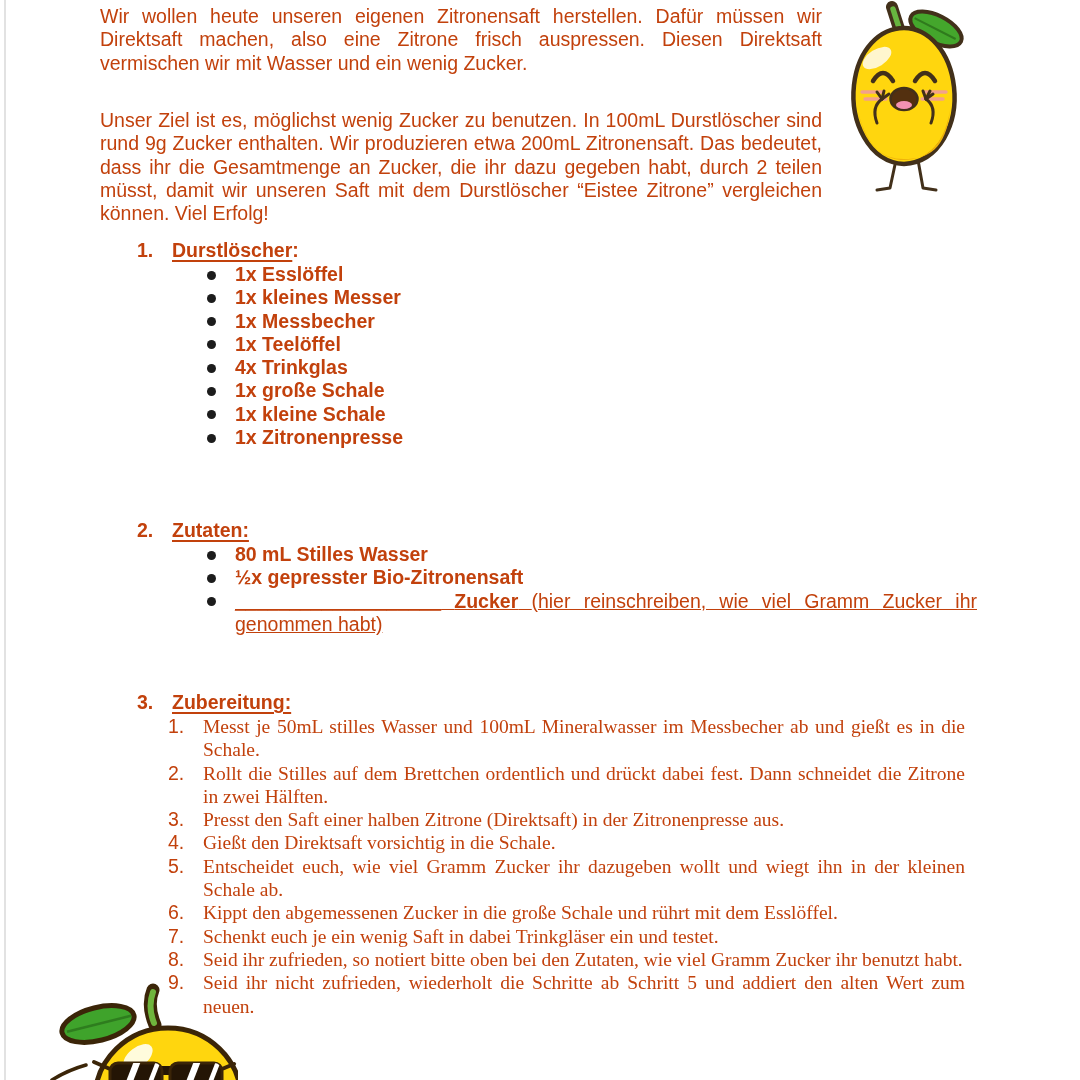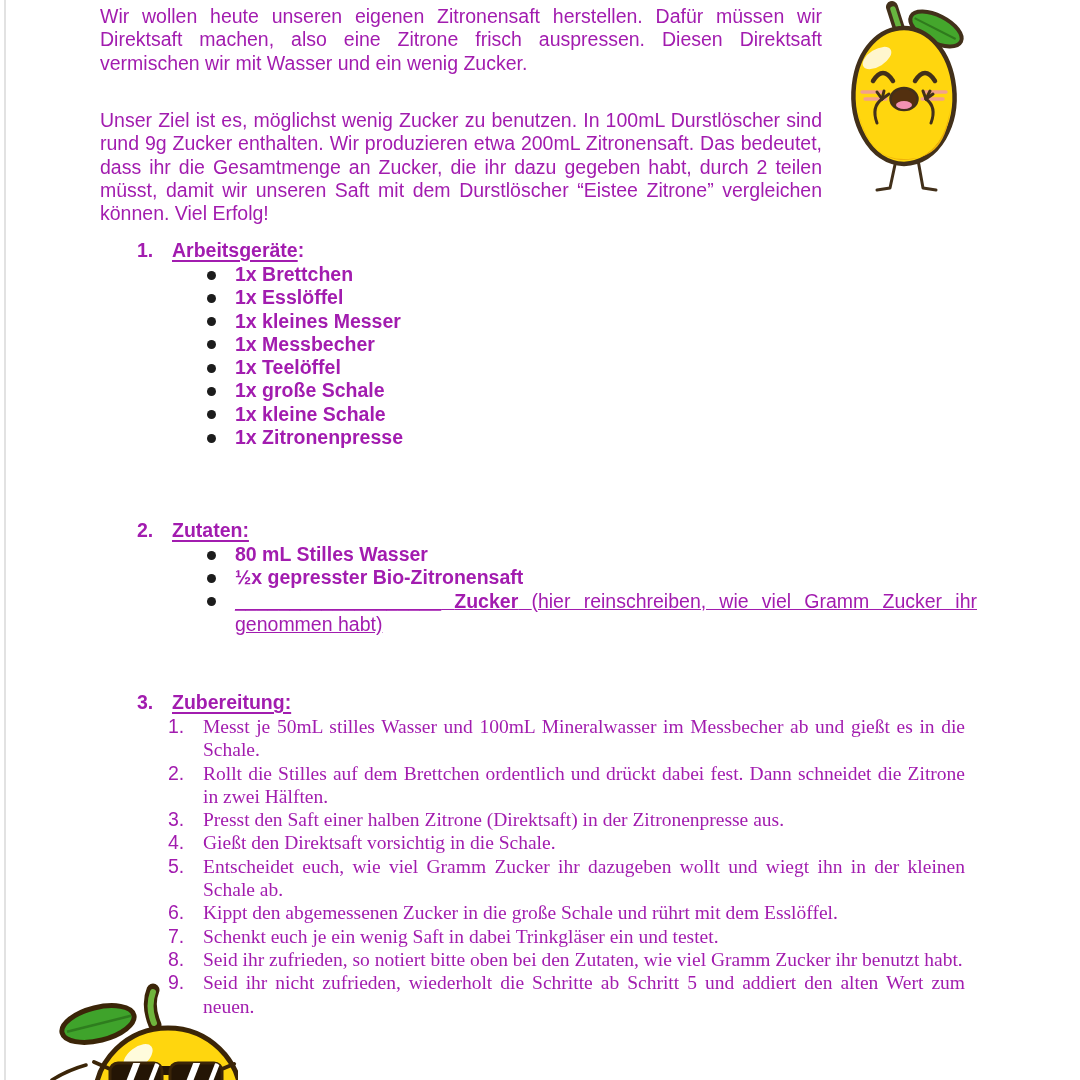--- a/index.html
+++ b/index.html
@@ -1,21 +1,21 @@
 <!DOCTYPE html>
 <html><head>
 <meta charset="utf-8">
 <style>
   * { margin:0; padding:0; box-sizing:border-box; }
   html,body { background:#ffffff; }
   .screen {
     position:relative; width:1004px; height:1080px;
     background:#ffffff; overflow:hidden;
     font-family:"Liberation Sans","DejaVu Sans",sans-serif;
-    color:#a21caf; font-size:19.5px; line-height:23.3px;
+    color:#c2410c; font-size:19.5px; line-height:23.3px;
   }
   .page-edge { position:absolute; background:#e2e2e2; }
   .edge-left  { left:4px; top:0; width:2px; height:1080px; }
   .edge-right { left:1076px; top:210px; width:2px; height:870px; background:#dedede; }
   .scroll-pill {
     position:absolute; left:1060px; top:-30px; width:54px; height:242px;
     background:#ffffff; border:2.5px solid #bdbdbd; border-radius:18px;
   }
   .para { position:absolute; left:100px; width:722px; text-align:justify; }
   .p1 { top:5px; }
@@ -90,42 +90,42 @@
         <path d="M91,123 Q97,107 86,99"></path>
         <path d="M86,99 L83,91"></path>
           <path d="M86,99 L90,91"></path>
           <path d="M86,99 L93,94"></path>
       </g>
     </g>
   </svg>
 
   <div class="heading h-tools">
     <span class="h-num">1.</span>
-    <span><span class="u">Arbeitsgeräte</span><span>:</span></span>
+    <span><span class="u">Durstlöscher</span><span>:</span></span>
   </div>
   <div class="blist tools-list">
     <div class="li">
         <span class="dot"></span>
-        <span class="li-text">1x Brettchen</span>
-      </div>
-    <div class="li">
-        <span class="dot"></span>
         <span class="li-text">1x Esslöffel</span>
       </div>
     <div class="li">
         <span class="dot"></span>
         <span class="li-text">1x kleines Messer</span>
       </div>
     <div class="li">
         <span class="dot"></span>
         <span class="li-text">1x Messbecher</span>
       </div>
     <div class="li">
         <span class="dot"></span>
         <span class="li-text">1x Teelöffel</span>
+      </div>
+    <div class="li">
+        <span class="dot"></span>
+        <span class="li-text">4x Trinkglas</span>
       </div>
     <div class="li">
         <span class="dot"></span>
         <span class="li-text">1x große Schale</span>
       </div>
     <div class="li">
         <span class="dot"></span>
         <span class="li-text">1x kleine Schale</span>
       </div>
     <div class="li">

